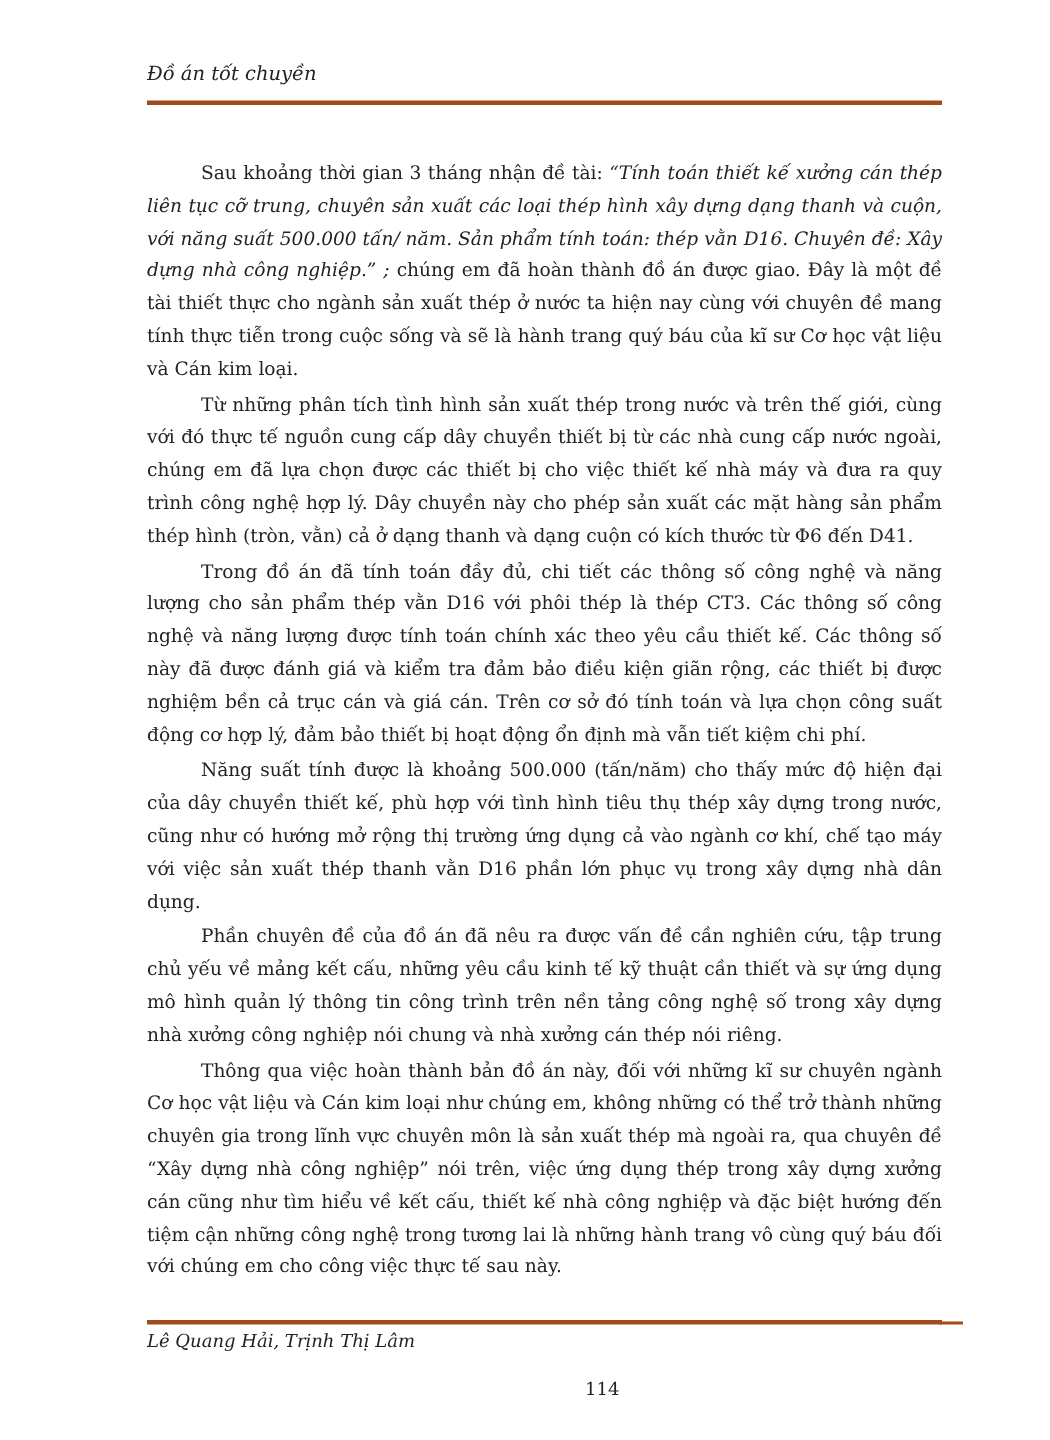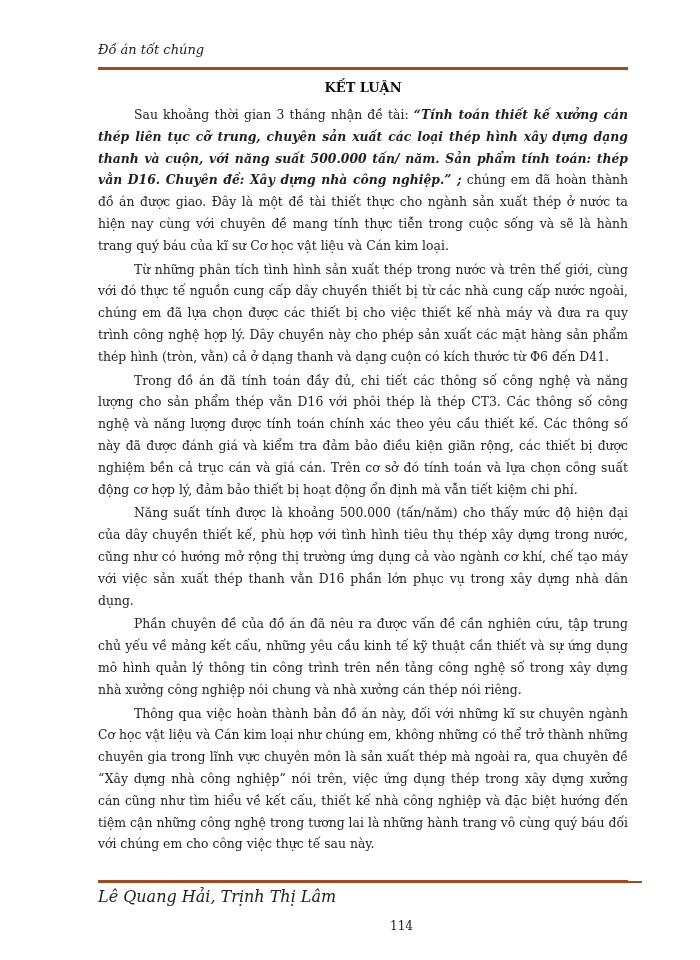--- a/index.html
+++ b/index.html
@@ -20,38 +20,37 @@
     .heading {
       position: absolute; left: 98px; width: 530px; top: 80px; text-align: center;
       font-family: "DejaVu Serif", serif; font-weight: bold; font-size: 13px; color: #111;
     }
     .body {
       position: absolute; left: 98px; top: 104px; width: 530px;
       font-family: "DejaVu Serif", serif; font-size: 12.4px; line-height: 21.8px; color: #222;
       text-align: justify;
     }
     .body p { margin: 0 0 2px 0; text-indent: 36px; }
-    .body em { font-style: italic; font-weight: bold; }
+    .body em { font-style: italic; }
     .footer-author {
       position: absolute; left: 98px; top: 887px;
-      font-family: "DejaVu Serif", serif; font-style: italic; font-size: 16px; color: #222;
+      font-family: "DejaVu Serif", serif; font-style: italic; font-size: 12px; color: #222;
     }
     .footer-page {
       position: absolute; left: 390px; top: 887px;
       font-family: "DejaVu Serif", serif; font-size: 12px; color: #222; margin-top: 32px;
     }
   </style>
 </head>
 <body>
 
 <div class="page">
-  <div class="header-title">Đồ án tốt chúng</div>
+  <div class="header-title">Đồ án tốt chuyền</div>
   <div class="rule top"></div>
 
-  <div class="heading">KẾT LUẬN</div>
 
   <div class="body">
     <p><span>Sau khoảng thời gian 3 tháng nhận đề tài: </span><em>“Tính toán thiết kế xưởng cán thép liên tục cỡ trung, chuyên sản xuất các loại thép hình xây dựng dạng thanh và cuộn, với năng suất 500.000 tấn/ năm. Sản phẩm tính toán: thép vằn D16. Chuyên đề: Xây dựng nhà công nghiệp.” ;</em><span> chúng em đã hoàn thành đồ án được giao. Đây là một đề tài thiết thực cho ngành sản xuất thép ở nước ta hiện nay cùng với chuyên đề mang tính thực tiễn trong cuộc sống và sẽ là hành trang quý báu của kĩ sư Cơ học vật liệu và Cán kim loại.</span></p>
     <p>Từ những phân tích tình hình sản xuất thép trong nước và trên thế giới, cùng với đó thực tế nguồn cung cấp dây chuyền thiết bị từ các nhà cung cấp nước ngoài, chúng em đã lựa chọn được các thiết bị cho việc thiết kế nhà máy và đưa ra quy trình công nghệ hợp lý. Dây chuyền này cho phép sản xuất các mặt hàng sản phẩm thép hình (tròn, vằn) cả ở dạng thanh và dạng cuộn có kích thước từ Φ6 đến D41.</p>
     <p>Trong đồ án đã tính toán đầy đủ, chi tiết các thông số công nghệ và năng lượng cho sản phẩm thép vằn D16 với phôi thép là thép CT3. Các thông số công nghệ và năng lượng được tính toán chính xác theo yêu cầu thiết kế. Các thông số này đã được đánh giá và kiểm tra đảm bảo điều kiện giãn rộng, các thiết bị được nghiệm bền cả trục cán và giá cán. Trên cơ sở đó tính toán và lựa chọn công suất động cơ hợp lý, đảm bảo thiết bị hoạt động ổn định mà vẫn tiết kiệm chi phí.</p>
     <p>Năng suất tính được là khoảng 500.000 (tấn/năm) cho thấy mức độ hiện đại của dây chuyền thiết kế, phù hợp với tình hình tiêu thụ thép xây dựng trong nước, cũng như có hướng mở rộng thị trường ứng dụng cả vào ngành cơ khí, chế tạo máy với việc sản xuất thép thanh vằn D16 phần lớn phục vụ trong xây dựng nhà dân dụng.</p>
     <p>Phần chuyên đề của đồ án đã nêu ra được vấn đề cần nghiên cứu, tập trung chủ yếu về mảng kết cấu, những yêu cầu kinh tế kỹ thuật cần thiết và sự ứng dụng mô hình quản lý thông tin công trình trên nền tảng công nghệ số trong xây dựng nhà xưởng công nghiệp nói chung và nhà xưởng cán thép nói riêng.</p>
     <p>Thông qua việc hoàn thành bản đồ án này, đối với những kĩ sư chuyên ngành Cơ học vật liệu và Cán kim loại như chúng em, không những có thể trở thành những chuyên gia trong lĩnh vực chuyên môn là sản xuất thép mà ngoài ra, qua chuyên đề “Xây dựng nhà công nghiệp” nói trên, việc ứng dụng thép trong xây dựng xưởng cán cũng như tìm hiểu về kết cấu, thiết kế nhà công nghiệp và đặc biệt hướng đến tiệm cận những công nghệ trong tương lai là những hành trang vô cùng quý báu đối với chúng em cho công việc thực tế sau này.</p>
   </div>
 

